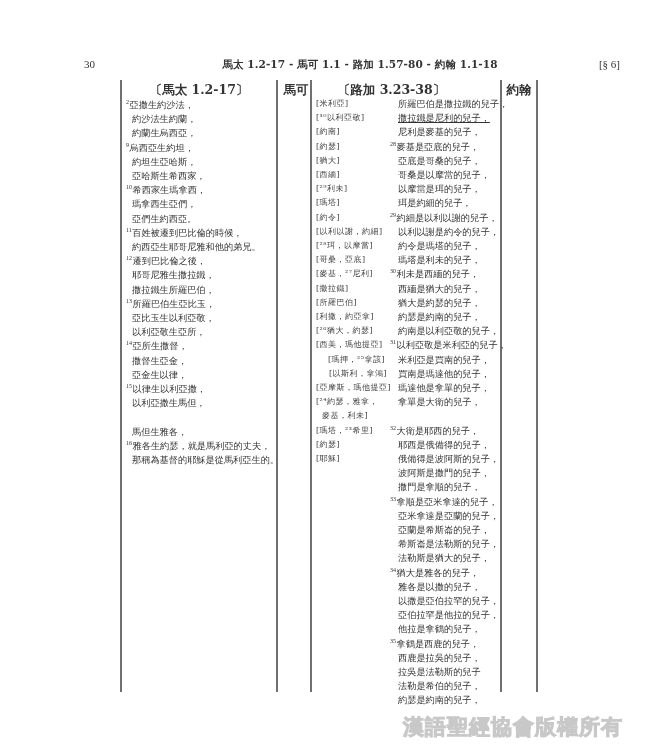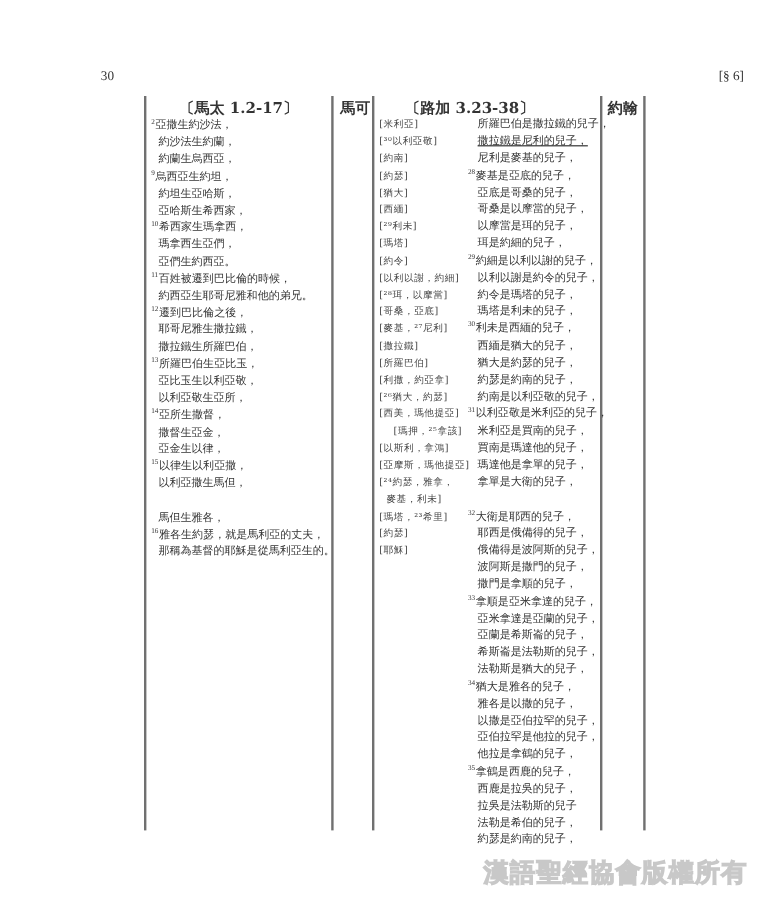--- a/index.html
+++ b/index.html
@@ -23,20 +23,21 @@
     position: absolute; left: 403px; top: 713px; font-size: 21px; font-weight: bold;
     color: #f4f4f4; -webkit-text-stroke: 1px #c8c8c8; letter-spacing: 1px;
     font-family: "DejaVu Sans", sans-serif;
   }
 </style>
 </head>
 <body>
 
 <div class="header">
   <span class="page-num">30</span>
+  <span class="running-title">馬太 1.2-17 - 馬可 1.1 - 路加 1.57-80 - 約翰 1.1-18</span>
   <span class="section">[§ 6]</span>
 </div>
 
 <div class="vline" style="left:120px"></div>
 <div class="vline" style="left:276px"></div>
 <div class="vline" style="left:310px"></div>
 <div class="vline" style="left:500px"></div>
 <div class="vline" style="left:536px"></div>
 
 <div class="col-head" style="left:122px;width:154px">〔馬太 1.2-17〕</div>
@@ -85,21 +86,21 @@
     <div class="bracket" style="left: 316px; top: 225.8px;">[以利以謝，約細]</div>
     <div class="bracket" style="left: 316px; top: 240px;">[²⁸珥，以摩當]</div>
     <div class="bracket" style="left: 316px; top: 254.2px;">[哥桑，亞底]</div>
     <div class="bracket" style="left: 316px; top: 268.4px;">[麥基，²⁷尼利]</div>
     <div class="bracket" style="left: 316px; top: 282.6px;">[撒拉鐵]</div>
     <div class="bracket" style="left: 316px; top: 296.8px;">[所羅巴伯]</div>
     <div class="bracket" style="left: 316px; top: 311px;">[利撒，約亞拿]</div>
     <div class="bracket" style="left: 316px; top: 325.2px;">[²⁶猶大，約瑟]</div>
     <div class="bracket" style="left: 316px; top: 339.4px;">[西美，瑪他提亞]</div>
     <div class="bracket" style="left: 316px; top: 353.6px; padding-left: 12px;">[瑪押，²⁵拿該]</div>
-    <div class="bracket" style="left: 316px; top: 367.8px;">[以斯利，拿鴻]</div>
+    <div class="bracket" style="left: 329px; top: 367.8px;">[以斯利，拿鴻]</div>
     <div class="bracket" style="left: 316px; top: 382px;">[亞摩斯，瑪他提亞]</div>
     <div class="bracket" style="left: 316px; top: 396.2px;">[²⁴約瑟，雅拿，</div>
     <div class="bracket" style="left: 322px; top: 410.4px;">麥基，利未]</div>
     <div class="bracket" style="left: 316px; top: 424.6px;">[瑪塔，²³希里]</div>
     <div class="bracket" style="left: 316px; top: 438.8px;">[約瑟]</div>
     <div class="bracket" style="left: 316px; top: 453px;">[耶穌]</div>
   </div>
 <div id="luke">
     <div class="line" style="top: 98px; left: 398px;">所羅巴伯是撒拉鐵的兒子，</div>
     <div class="line" style="top: 112.2px; left: 398px; text-decoration: underline;">撒拉鐵是尼利的兒子，</div>

